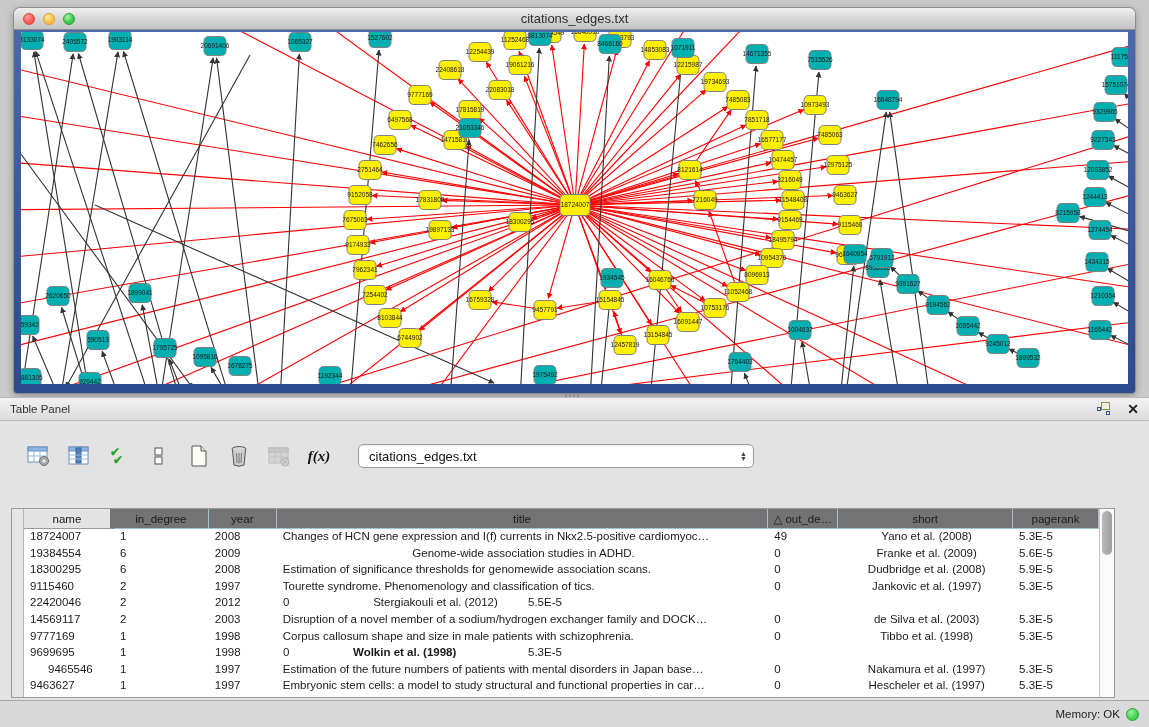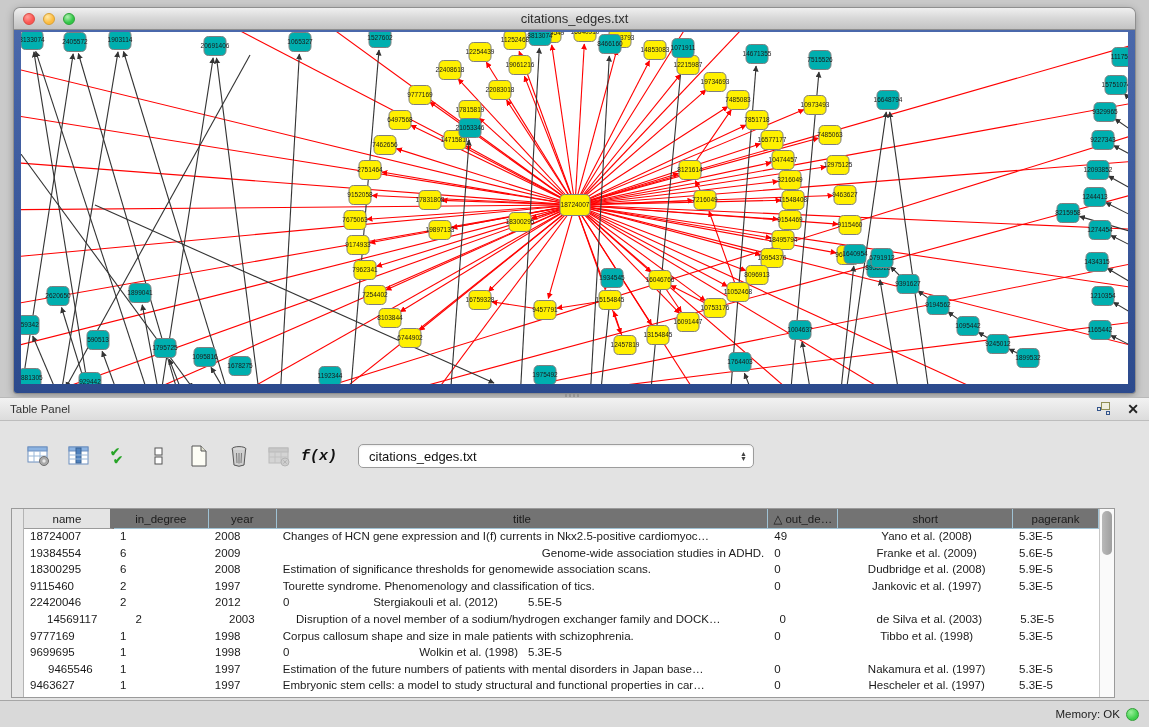--- a/index.html
+++ b/index.html
@@ -35,21 +35,21 @@
   .tp-header .spacer { flex:1; }
   .float-icon { width:16px; height:14px; position:relative; margin-right:14px; cursor:pointer; }
   .float-icon .back { position:absolute; left:4px; top:0; width:9px; height:8px; border:1px solid #8f8f55; background:#efefdf; }
   .float-icon .sq1 { position:absolute; left:0; top:5px; width:4px; height:4px; border:1px solid #33548c; }
   .float-icon .sq2 { position:absolute; left:9px; top:9px; width:4px; height:4px; border:1px solid #33548c; }
   .close-icon { font-size:14px; font-weight:bold; color:#222; cursor:pointer; line-height:14px; }
 
   .tp-body { position:absolute; top:25px; bottom:0; left:0; right:0; }
   .toolbar { display:flex; align-items:center; gap:14px; padding:18px 0 0 26px; height:50px; }
   .tool { width:26px; height:26px; display:flex; align-items:center; justify-content:center; cursor:pointer; }
-  .fx { font-family:Liberation Mono, monospace; font-style:italic; font-weight:bold; font-size:15px; color:#111; }
+  .fx { font-family:Liberation Serif, serif; font-style:italic; font-weight:bold; font-size:15px; color:#111; }
   .combo { margin-left:12px; width:396px; height:24px; background:#fff; border:1px solid #9c9c9c; border-radius:5px;
     display:flex; align-items:center; padding:0 6px 0 10px; font-size:13px; color:#111; cursor:pointer;
     box-shadow:inset 0 1px 2px rgba(0,0,0,.08); }
   .combo .cval { flex:1; white-space:nowrap; overflow:hidden; }
   .combo .arrows { display:flex; flex-direction:column; line-height:5px; font-size:7px; color:#444; }
 
   
   .tablewrap { position:absolute; left:11px; top:86px; width:1104px; height:190px; display:flex;
     border:1px solid #9a9a9a; background:#fff; }
   .gutter { width:12px; background:#e6e6e6; border-right:1px solid #b4b4b4; }
@@ -754,21 +754,21 @@
               <div class="td" style="width: 68px; text-align: left;">2008</div>
               <div class="td" style="width: 492px; text-align: left;">Changes of HCN gene expression and I(f) currents in Nkx2.5-positive cardiomyoc…</div>
               <div class="td" style="width: 70px; text-align: left;">49</div>
               <div class="td" style="width: 175px; text-align: center;">Yano et al. (2008)</div>
               <div class="td" style="width: 86px; text-align: left;">5.3E-5</div>
             </div>
             <div class="tr">
               <div class="td" style="width: 90px; text-align: left;">19384554</div>
               <div class="td" style="width: 95px; text-align: left;">6</div>
               <div class="td" style="width: 68px; text-align: left;">2009</div>
-              <div class="td" style="width: 492px; text-align: right;">Genome-wide association studies in ADHD.</div>
+              <div class="td" style="width: 492px; text-align: center;">Genome-wide association studies in ADHD.</div>
               <div class="td" style="width: 70px; text-align: left;">0</div>
               <div class="td" style="width: 175px; text-align: center;">Franke et al. (2009)</div>
               <div class="td" style="width: 86px; text-align: left;">5.6E-5</div>
             </div>
             <div class="tr">
               <div class="td" style="width: 90px; text-align: left;">18300295</div>
               <div class="td" style="width: 95px; text-align: left;">6</div>
               <div class="td" style="width: 68px; text-align: left;">2008</div>
               <div class="td" style="width: 492px; text-align: left;">Estimation of significance thresholds for genomewide association scans.</div>
               <div class="td" style="width: 70px; text-align: left;">0</div>
@@ -786,21 +786,21 @@
             </div>
             <div class="tr">
               <div class="td" style="width: 90px; text-align: left;">22420046</div>
               <div class="td" style="width: 95px; text-align: left;">2</div>
               <div class="td" style="width: 68px; text-align: left;">2012</div>
               <div class="td" style="width: 70px; text-align: left;">0</div>
               <div class="td" style="width: 175px; text-align: center;">Stergiakouli et al. (2012)</div>
               <div class="td" style="width: 86px; text-align: left;">5.5E-5</div>
             </div>
             <div class="tr">
-              <div class="td" style="width: 90px; text-align: left; margin-left: 17px;">14569117</div>
+              <div class="td" style="width: 90px; text-align: left;">14569117</div>
               <div class="td" style="width: 95px; text-align: left;">2</div>
               <div class="td" style="width: 68px; text-align: left;">2003</div>
               <div class="td" style="width: 492px; text-align: left;">Disruption of a novel member of a sodium/hydrogen exchanger family and DOCK…</div>
               <div class="td" style="width: 70px; text-align: left;">0</div>
               <div class="td" style="width: 175px; text-align: center;">de Silva et al. (2003)</div>
               <div class="td" style="width: 86px; text-align: left;">5.3E-5</div>
             </div>
             <div class="tr">
               <div class="td" style="width: 90px; text-align: left;">9777169</div>
               <div class="td" style="width: 95px; text-align: left;">1</div>
@@ -808,21 +808,21 @@
               <div class="td" style="width: 492px; text-align: left;">Corpus callosum shape and size in male patients with schizophrenia.</div>
               <div class="td" style="width: 70px; text-align: left;">0</div>
               <div class="td" style="width: 175px; text-align: center;">Tibbo et al. (1998)</div>
               <div class="td" style="width: 86px; text-align: left;">5.3E-5</div>
             </div>
             <div class="tr">
               <div class="td" style="width: 90px; text-align: left;">9699695</div>
               <div class="td" style="width: 95px; text-align: left;">1</div>
               <div class="td" style="width: 68px; text-align: left;">1998</div>
               <div class="td" style="width: 70px; text-align: left;">0</div>
-              <div class="td" style="width: 175px; text-align: right;">Wolkin et al. (1998)</div>
+              <div class="td" style="width: 175px; text-align: left; font-weight: bold;">Wolkin et al. (1998)</div>
               <div class="td" style="width: 86px; text-align: left;">5.3E-5</div>
             </div>
             <div class="tr">
               <div class="td" style="width: 90px; text-align: left; padding-left: 24px;">9465546</div>
               <div class="td" style="width: 95px; text-align: left;">1</div>
               <div class="td" style="width: 68px; text-align: left;">1997</div>
               <div class="td" style="width: 492px; text-align: left;">Estimation of the future numbers of patients with mental disorders in Japan base…</div>
               <div class="td" style="width: 70px; text-align: left;">0</div>
               <div class="td" style="width: 175px; text-align: center;">Nakamura et al. (1997)</div>
               <div class="td" style="width: 86px; text-align: left;">5.3E-5</div>

